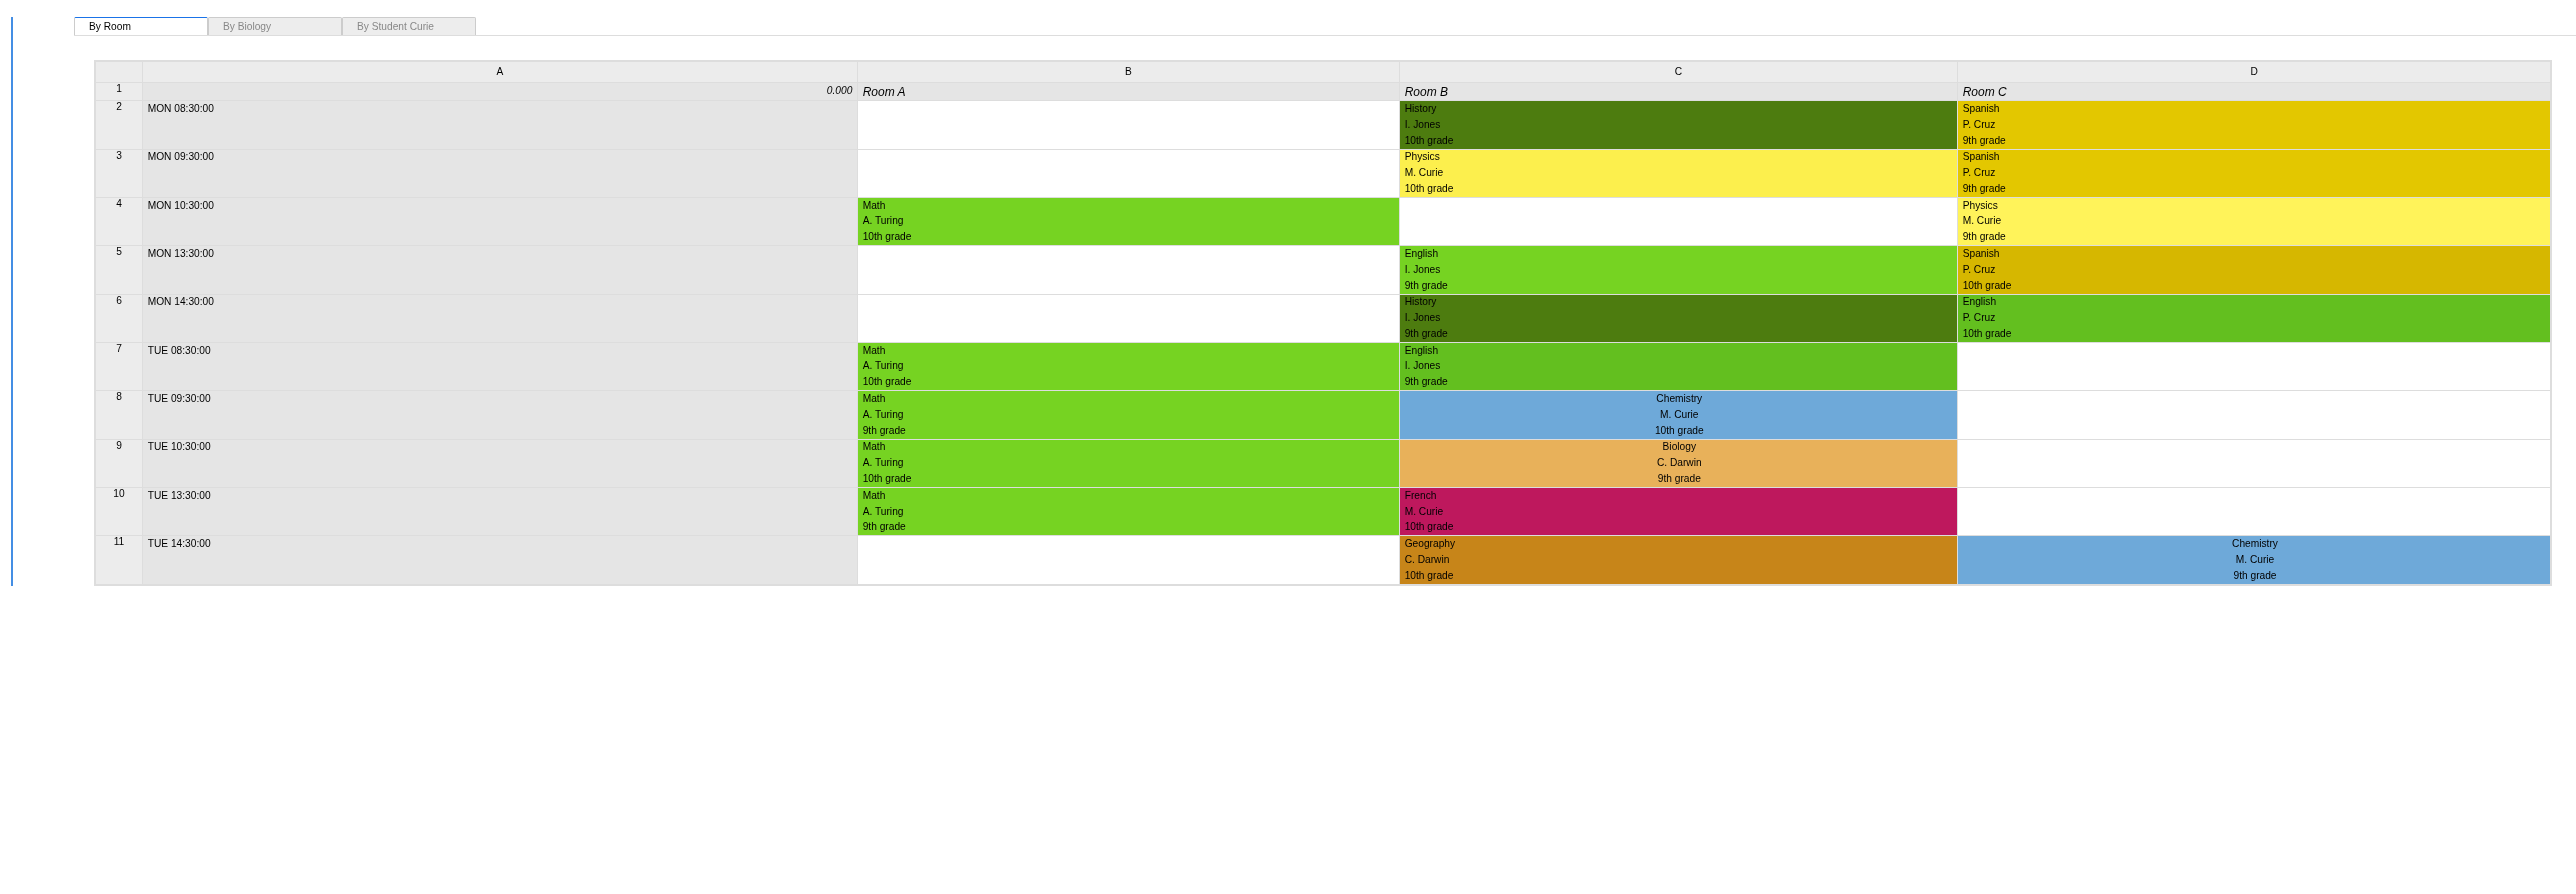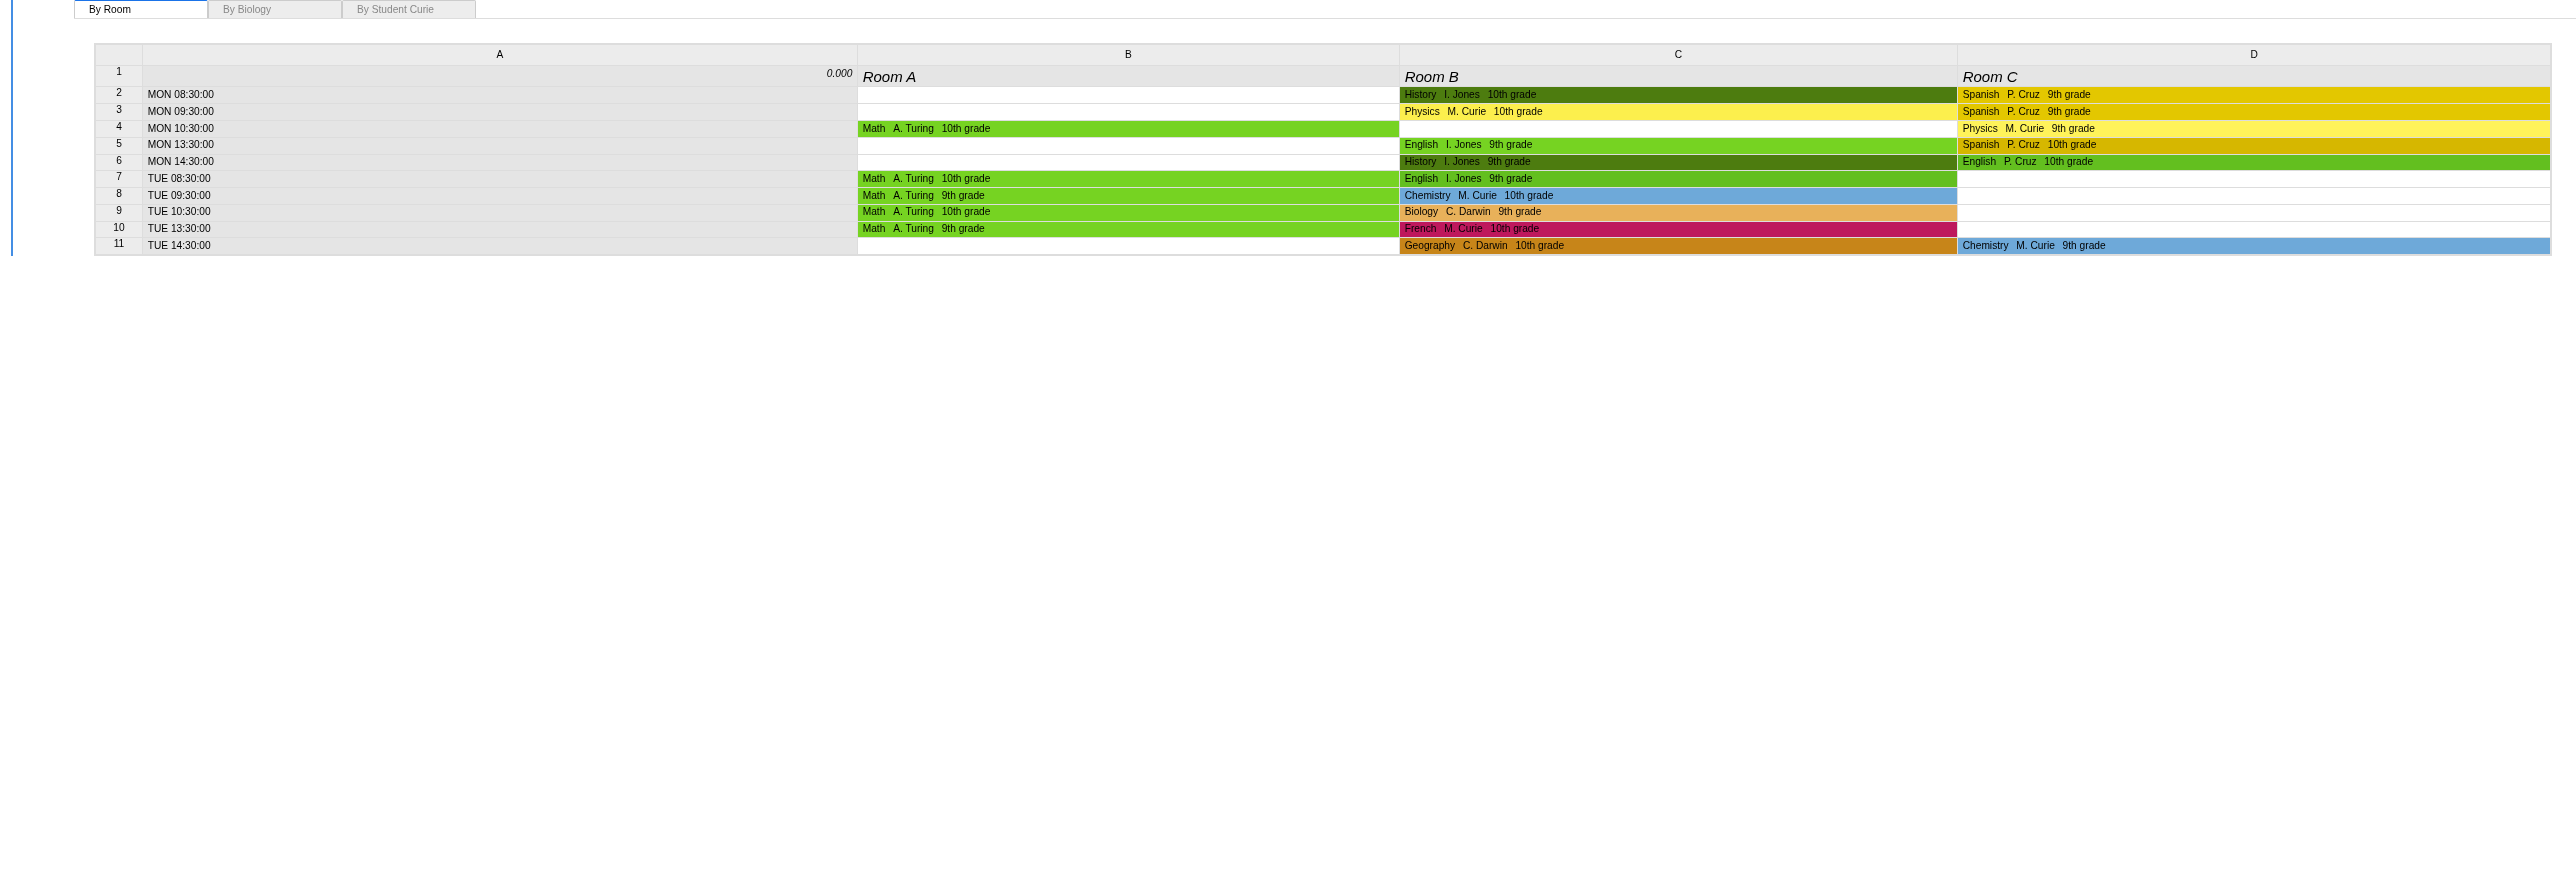--- a/index.html
+++ b/index.html
@@ -22,20 +22,21 @@
     top: 0;
     bottom: 0;
     width: 1.6px;
     background: #448ee4;
   }
   
   .tabs {
     display: flex;
     border-bottom: 0.8px solid #ddd;
     margin-left: 43px;
+    margin-top: 17px;
   }
   .tab {
     border: 0.8px solid #ccc;
     border-bottom: none;
     padding: 3.1px 14px;
     font-size: 10.2px;
     min-width: 134px;
     box-sizing: border-box;
     background: #ededed;
     color: #888;
@@ -92,35 +93,35 @@
   td.col-a {
     background: #e5e5e5;
     font-size: 10.2px;
   }
   td.col-a.first-row {
     text-align: right;
   }
   
   td.room-head {
     background: #e5e5e5;
-    font-size: 15px;
+    font-size: 12px;
   }
   .cell-inner {
     padding: 1.6px 3.1px 1.6px 4.7px;
     min-height: 12.6px;
     font-style: italic;
   }
   .cell-inner.right {
     text-align: right;
     padding-right: 4.7px;
   }
   
   .slot {
     display: flex;
-    flex-direction: row;
+    flex-direction: column;
   }
   .slot .line {
     padding: 1.6px 3.1px 1.6px 4.7px;
     line-height: 12.6px;
     font-size: 10.2px;
     white-space: nowrap;
   }
   
   .c-empty   { background: #ffffff; }
   .c-shade   { background: #e5e5e5; }

